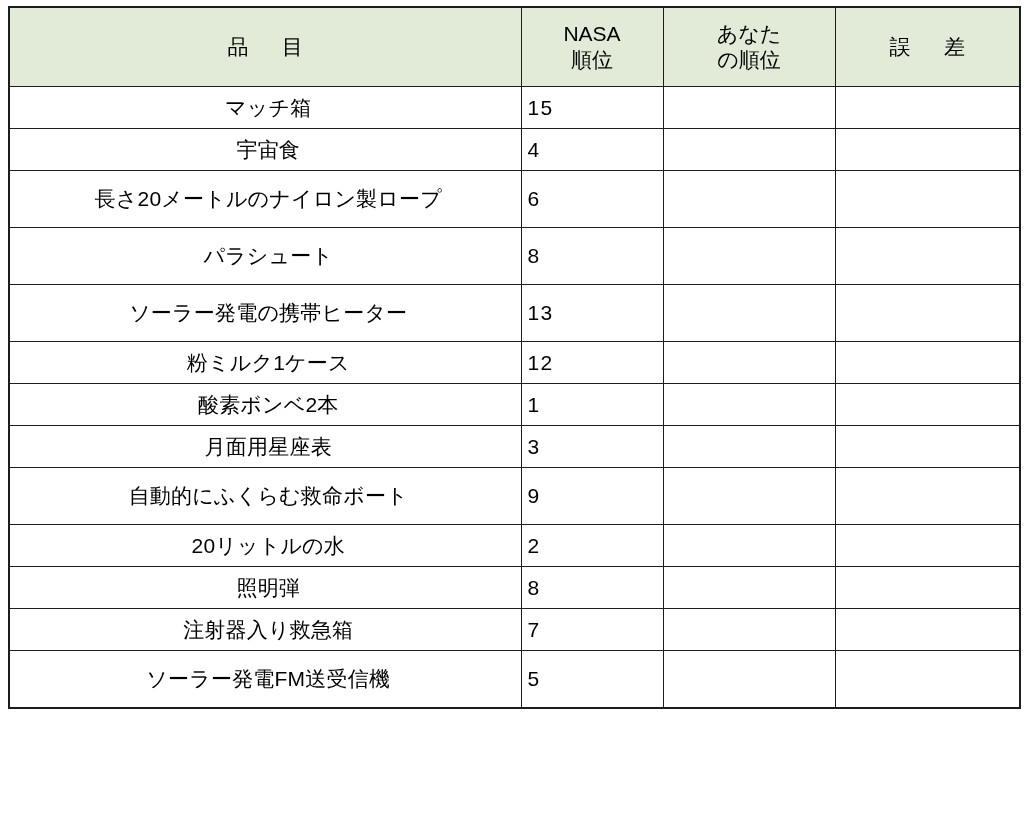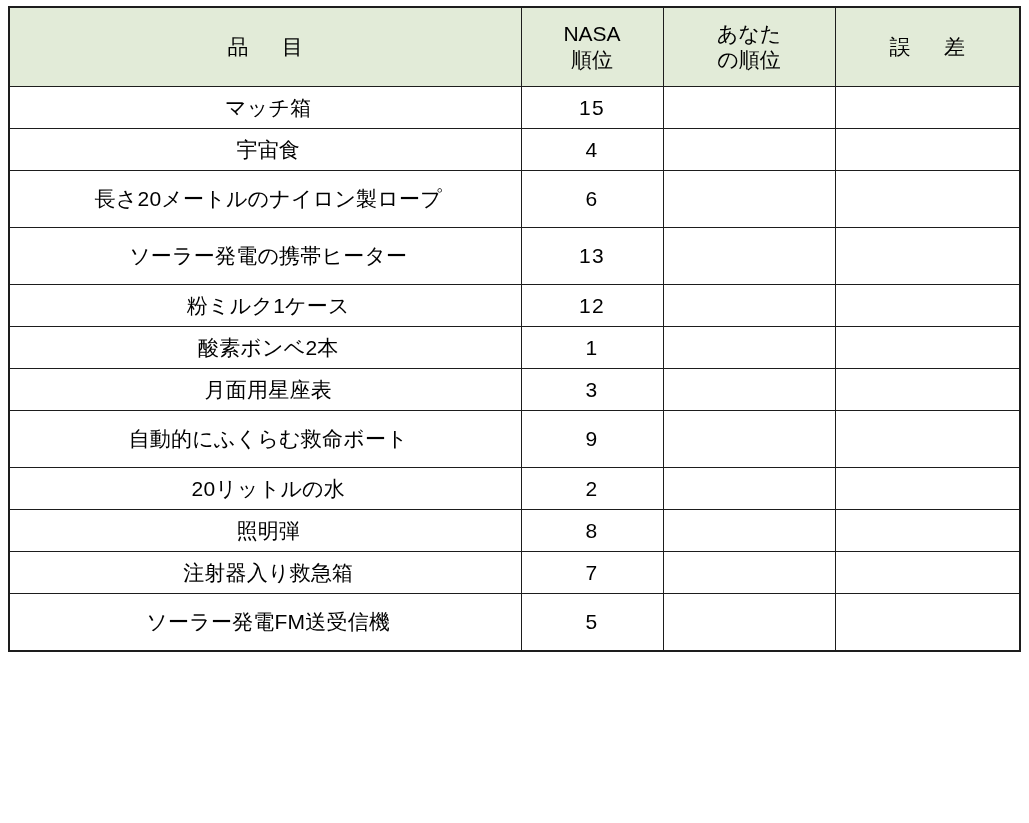--- a/index.html
+++ b/index.html
@@ -60,21 +60,20 @@
     font-size: 21px;
     padding: 0 6px;
     vertical-align: middle;
   }
   tbody td.item {
     text-align: center;
     padding-left: 12px;
     letter-spacing: 0.01em;
   }
   tbody td.rank {
-    text-align: center;
     letter-spacing: 0.06em;
   }
   tbody td.blank {
     text-align: center;
   }
   tbody tr.h-sm td { height: 41px; }
   tbody tr.h-md td { height: 56px; }
 </style>
 </head>
 <body>
@@ -110,20 +109,26 @@
         </tr>
         <tr class="h-sm">
           <td class="item">宇宙食</td>
           <td class="rank">4</td>
           <td class="blank"></td>
           <td class="blank"></td>
         </tr>
         <tr class="h-md">
           <td class="item">長さ20メートルのナイロン製ロープ</td>
           <td class="rank">6</td>
+          <td class="blank"></td>
+          <td class="blank"></td>
+        </tr>
+        <tr class="h-md">
+          <td class="item">パラシュート</td>
+          <td class="rank">8</td>
           <td class="blank"></td>
           <td class="blank"></td>
         </tr>
         <tr class="h-md">
           <td class="item">ソーラー発電の携帯ヒーター</td>
           <td class="rank">13</td>
           <td class="blank"></td>
           <td class="blank"></td>
         </tr>
         <tr class="h-sm">

